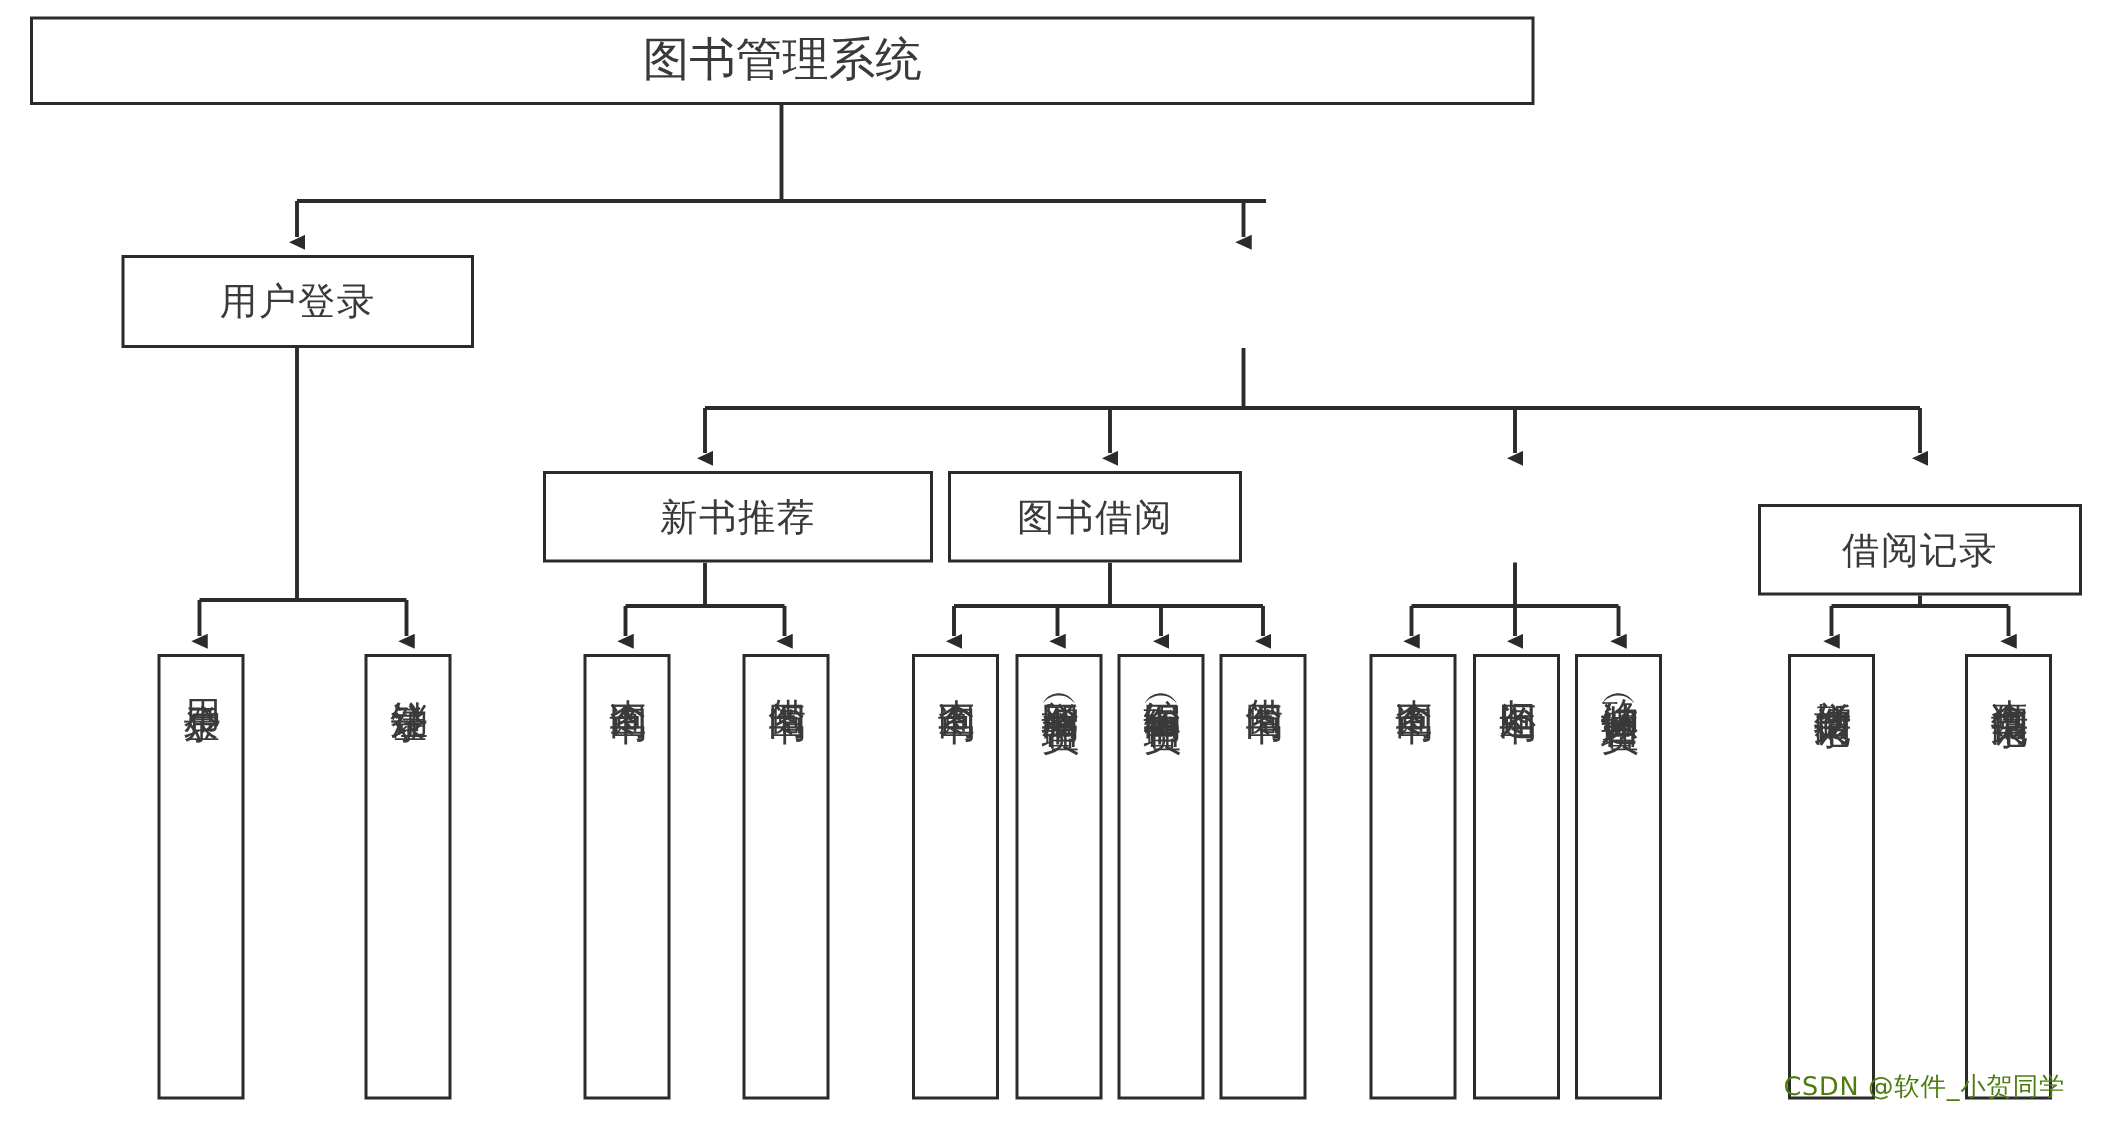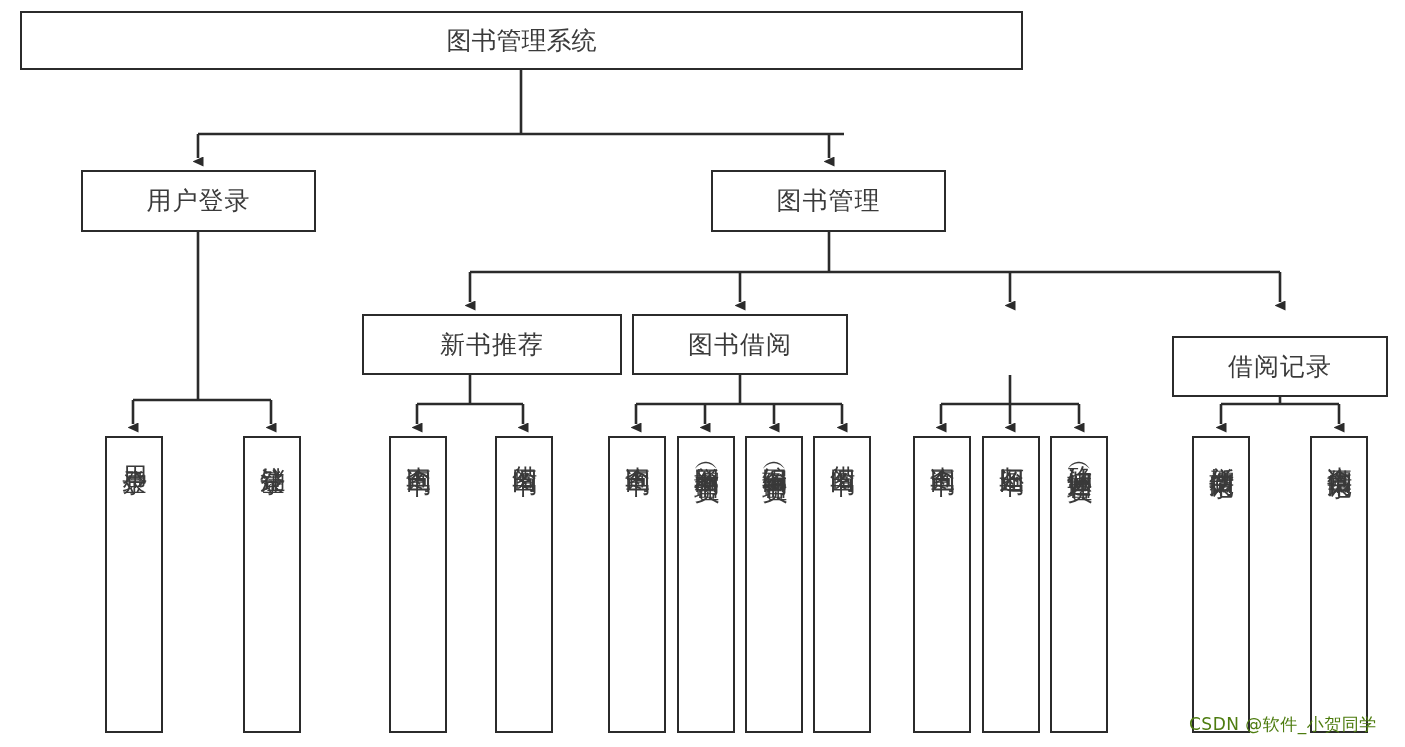--- a/index.html
+++ b/index.html
@@ -3,21 +3,21 @@
 <meta charset="utf-8">
 <style>
   html,body{margin:0;padding:0;background:#ffffff;}
   body{font-family:"DejaVu Sans","Liberation Sans",sans-serif;}
   #canvas{position:relative;width:1405px;height:747px;background:#ffffff;overflow:hidden;}
   #wires{position:absolute;left:0;top:0;width:1405px;height:747px;}
   .node{position:absolute;box-sizing:border-box;background:#ffffff;
         border:2.5px solid #2b2b2b;display:flex;align-items:center;justify-content:center;}
   .node .lbl{color:#3a3a3a;line-height:1.12;text-align:center;white-space:pre;}
   .h-node .lbl{font-size:25px;letter-spacing:1px;}
-  .root .lbl{font-size:25px;font-family:Liberation Serif, serif;}
+  .root .lbl{font-size:31px;}
   .leaf{padding:8px 2px;align-items:flex-start;justify-content:center;}
   .leaf .lbl{font-size:25px;line-height:1.06;writing-mode:vertical-rl;text-orientation:upright;
              letter-spacing:2px;display:block;}
   .watermark{position:absolute;left:1189px;top:713px;font-size:17px;color:#4d7c0f;
              white-space:nowrap;letter-spacing:0.5px;}
 </style>
 </head>
 <body>
 
 <div id="canvas">
@@ -72,28 +72,25 @@
     </g>
   </svg>
 
   <div class="node root" style="left:20px;top:11px;width:1003px;height:59px;">
     <span class="lbl">图书管理系统</span>
   </div>
 
   <div class="node h-node" style="left:81px;top:170px;width:235px;height:62px;">
     <span class="lbl">用户登录</span>
   </div>
-  <div class="node h-node" style="left:711px;top:170px;width:235px;height:62px;">
-    <span class="lbl">图书管理</span>
-  </div>
 
   <div class="node h-node" style="left:362px;top:314px;width:260px;height:61px;">
     <span class="lbl">新书推荐</span>
   </div>
-  <div class="node h-node" style="left:632px;top:314px;width:216px;height:61px;">
+  <div class="node h-node" style="left:632px;top:314px;width:196px;height:61px;">
     <span class="lbl">图书借阅</span>
   </div>
   <div class="node h-node" style="left:1172px;top:314px;width:216px;height:61px;margin-top:22px;">
     <span class="lbl">借阅记录</span>
   </div>
 
   <div class="node leaf" style="left:105px;top:436px;width:58px;height:297px;">
     <span class="lbl">用户登录</span>
   </div>
   <div class="node leaf" style="left:243px;top:436px;width:58px;height:297px;">

